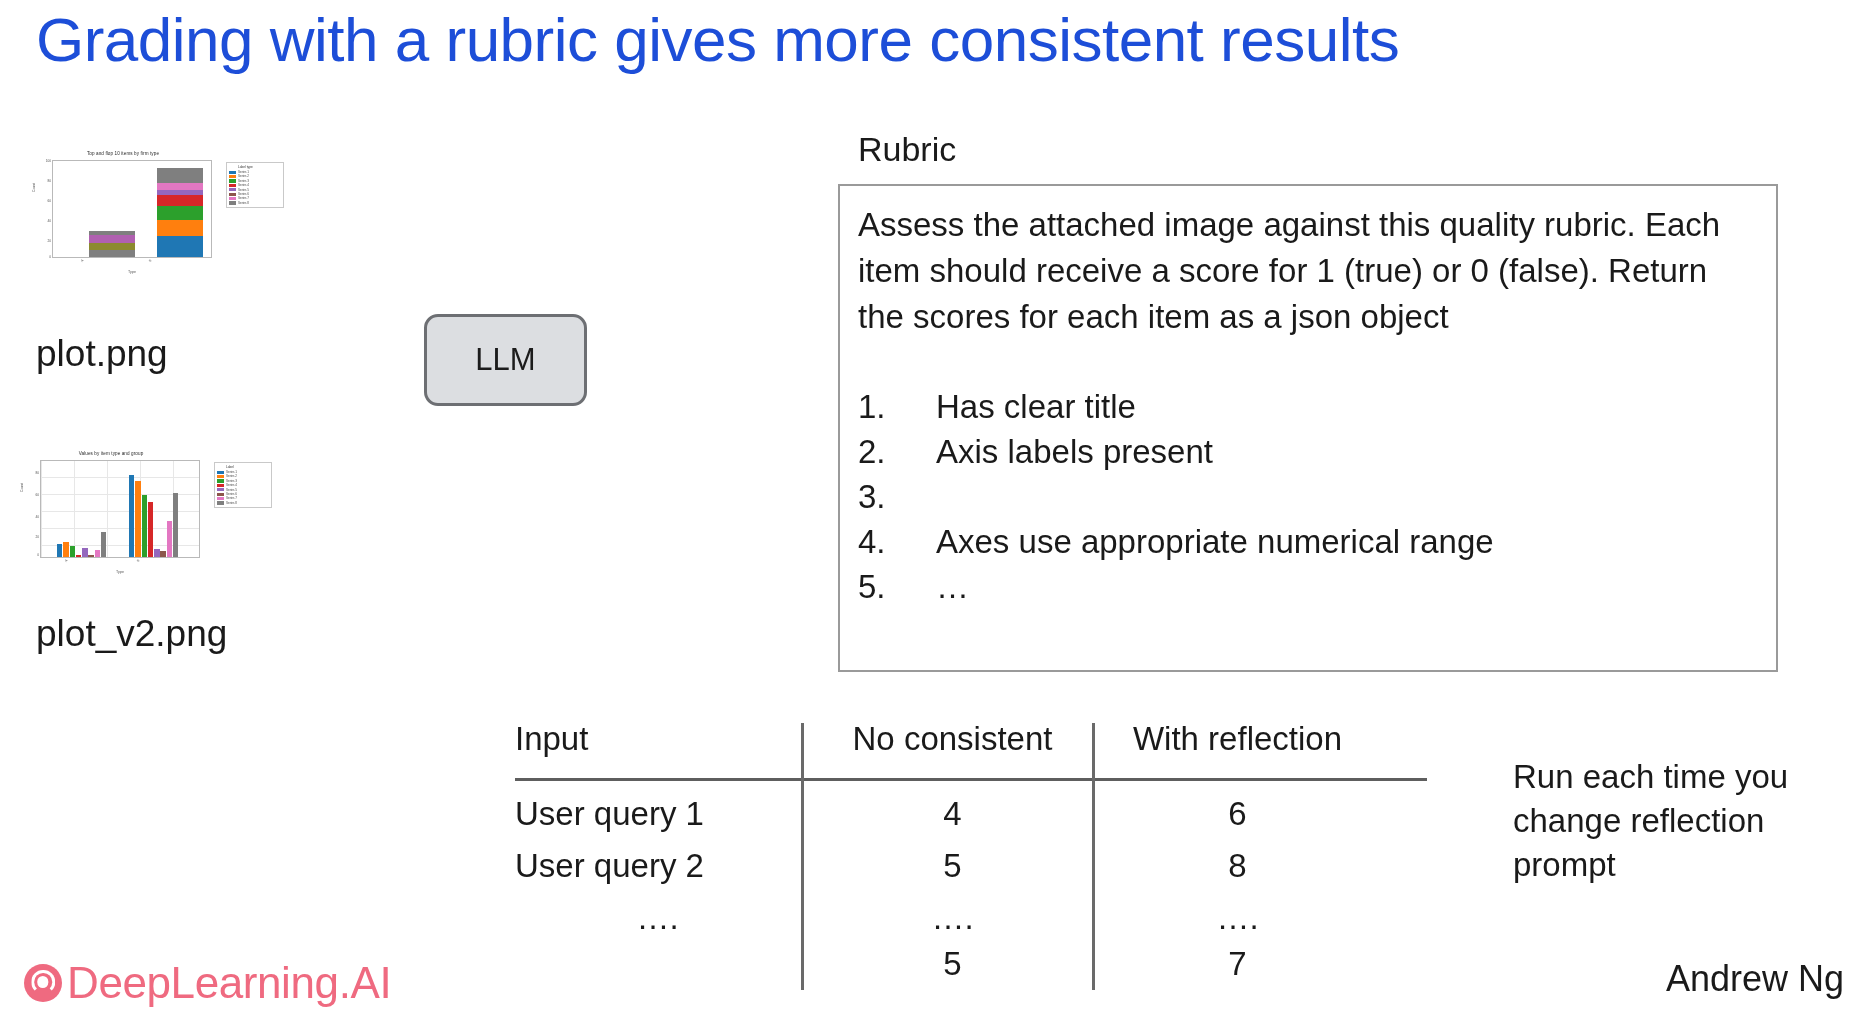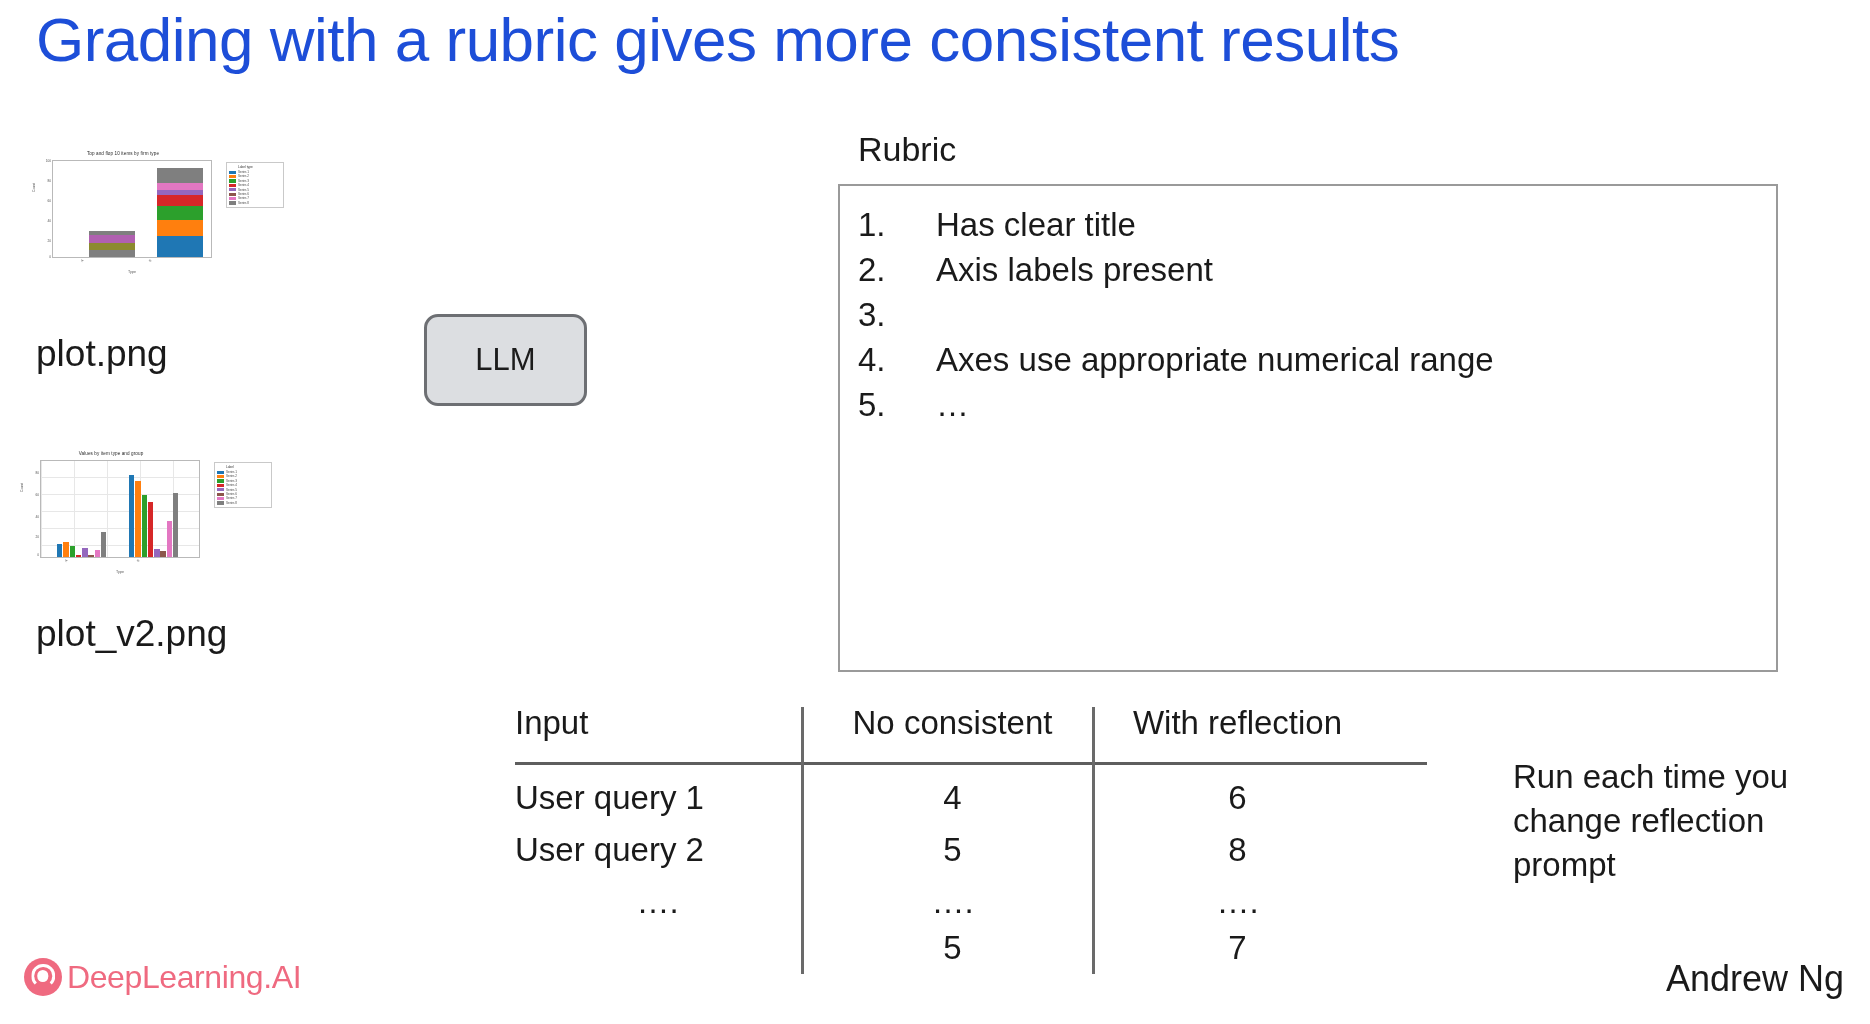--- a/index.html
+++ b/index.html
@@ -171,21 +171,21 @@
     display: flex;
     font-size: 33px;
     line-height: 45px;
     color: #1a1a1a;
   }
   #rubric-list li .num { width: 78px; flex: 0 0 78px; }
 
   
   #results-table {
     position: absolute;
-    left: 515px; top: 704px;
+    left: 515px; top: 720px;
     width: 915px;
     height: 275px;
     text-decoration: underline;
   }
   .t-col-a { position: absolute; left: 0;   width: 285px; text-align: left; }
   .t-col-b { position: absolute; left: 300px; width: 275px; text-align: center; }
   .t-col-c { position: absolute; left: 585px; width: 275px; text-align: center; }
 
   .t-row { position: absolute; left: 0; right: 0; height: 46px; font-size: 33px; color: #1a1a1a; }
   #t-header { top: 0; }
@@ -249,21 +249,21 @@
   #brand-mark::after {
     content: "";
     position: absolute;
     left: 50%; top: 32%;
     width: 30%; height: 30%;
     transform: translateX(-50%);
     border-radius: 50%;
     background: #ffffff;
   }
   #brand-text {
-    font-size: 32px;
+    font-size: 44px;
     color: #ef6a80;
     letter-spacing: -0.4px;
     white-space: nowrap;
   }
   #author-name {
     position: absolute;
     right: 26px; top: 958px;
     font-size: 36px;
     color: #1a1a1a;
     white-space: nowrap;
@@ -423,20 +423,21 @@
   </div>
 </div>
 <div class="thumb-caption" id="caption-plot2">plot_v2.png</div>
 
 <div id="llm-box">
   <span>LLM</span>
 </div>
 
 <div id="rubric-label">Rubric</div>
 <div id="rubric-box">
+  <p id="rubric-intro">Assess the attached image against this quality rubric. Each item should receive a score for 1 (true) or 0 (false). Return the scores for each item as a json object</p>
   <ul id="rubric-list">
     <li>
       <span class="num">1.</span>
       <span>Has clear title</span>
     </li>
     <li>
       <span class="num">2.</span>
       <span>Axis labels present</span>
     </li>
     <li>

